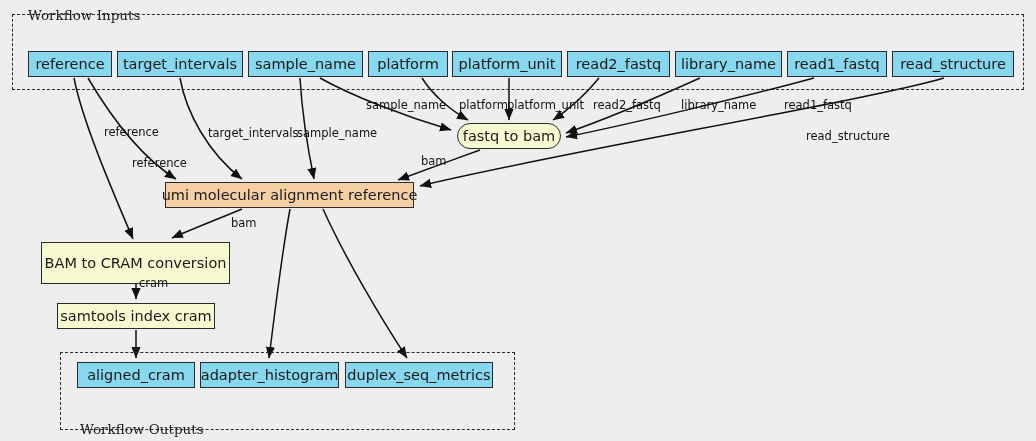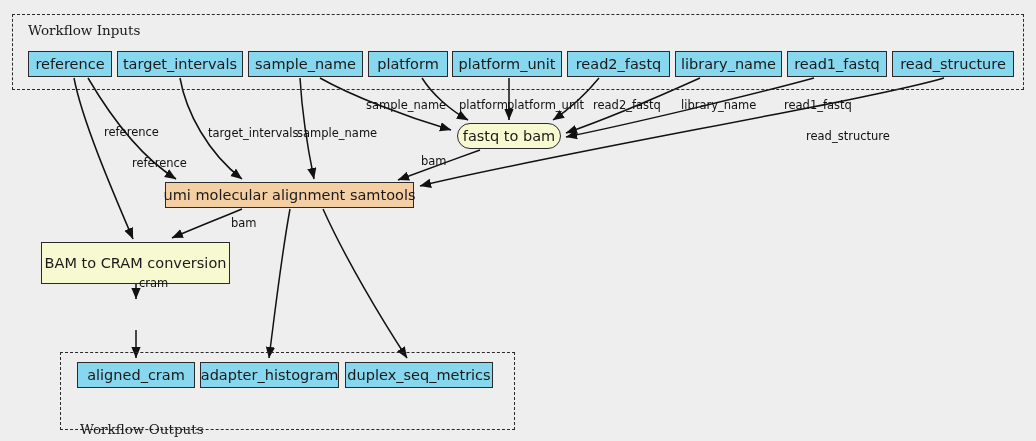--- a/index.html
+++ b/index.html
@@ -113,21 +113,21 @@
 
       <path d="M136,330 L136,358"></path>
 
       <path d="M290,209 C281,258 274,320 269,358"></path>
 
       <path d="M323,209 C345,258 382,320 407,358"></path>
     </g>
   </svg>
 
   <div class="cluster" style="left:12px; top:14px; width:1012px; height:76px;"></div>
-  <div class="cluster-label" style="left:28px; top:22px;">Workflow Inputs</div>
+  <div class="cluster-label" style="left:28px; top:7px;">Workflow Inputs</div>
 
   <div class="cluster" style="left:60px; top:352px; width:455px; height:78px;"></div>
   <div class="cluster-label" style="left:80px; top:421px;">Workflow Outputs</div>
 
   <div class="node io" style="left:28px; top:51px; width:84px; height:26px;">
     <span>reference</span>
   </div>
   <div class="node io" style="left:117px; top:51px; width:126px; height:26px;">
     <span>target_intervals</span>
   </div>
@@ -150,24 +150,27 @@
     <span>read1_fastq</span>
   </div>
   <div class="node io" style="left:892px; top:51px; width:122px; height:26px;">
     <span>read_structure</span>
   </div>
 
   <div class="node step" style="left:457px; top:123px; width:104px; height:26px;border-radius:13px;">
     <span>fastq to bam</span>
   </div>
   <div class="node subwf" style="left:165px; top:182px; width:249px; height:26px;">
-    <span>umi molecular alignment samtools</span>
+    <span>umi molecular alignment reference</span>
   </div>
   <div class="node step" style="left:41px; top:242px; width:189px; height:42px;">
     <span>BAM to CRAM conversion</span>
+  </div>
+  <div class="node step" style="left:57px; top:303px; width:158px; height:26px;">
+    <span>samtools index cram</span>
   </div>
 
   <div class="node io" style="left:77px; top:362px; width:118px; height:26px;">
     <span>aligned_cram</span>
   </div>
   <div class="node io" style="left:345px; top:362px; width:148px; height:26px;">
     <span>duplex_seq_metrics</span>
   </div>
   <div class="node io" style="left:200px; top:362px; width:139px; height:26px;">
     <span>adapter_histogram</span>

